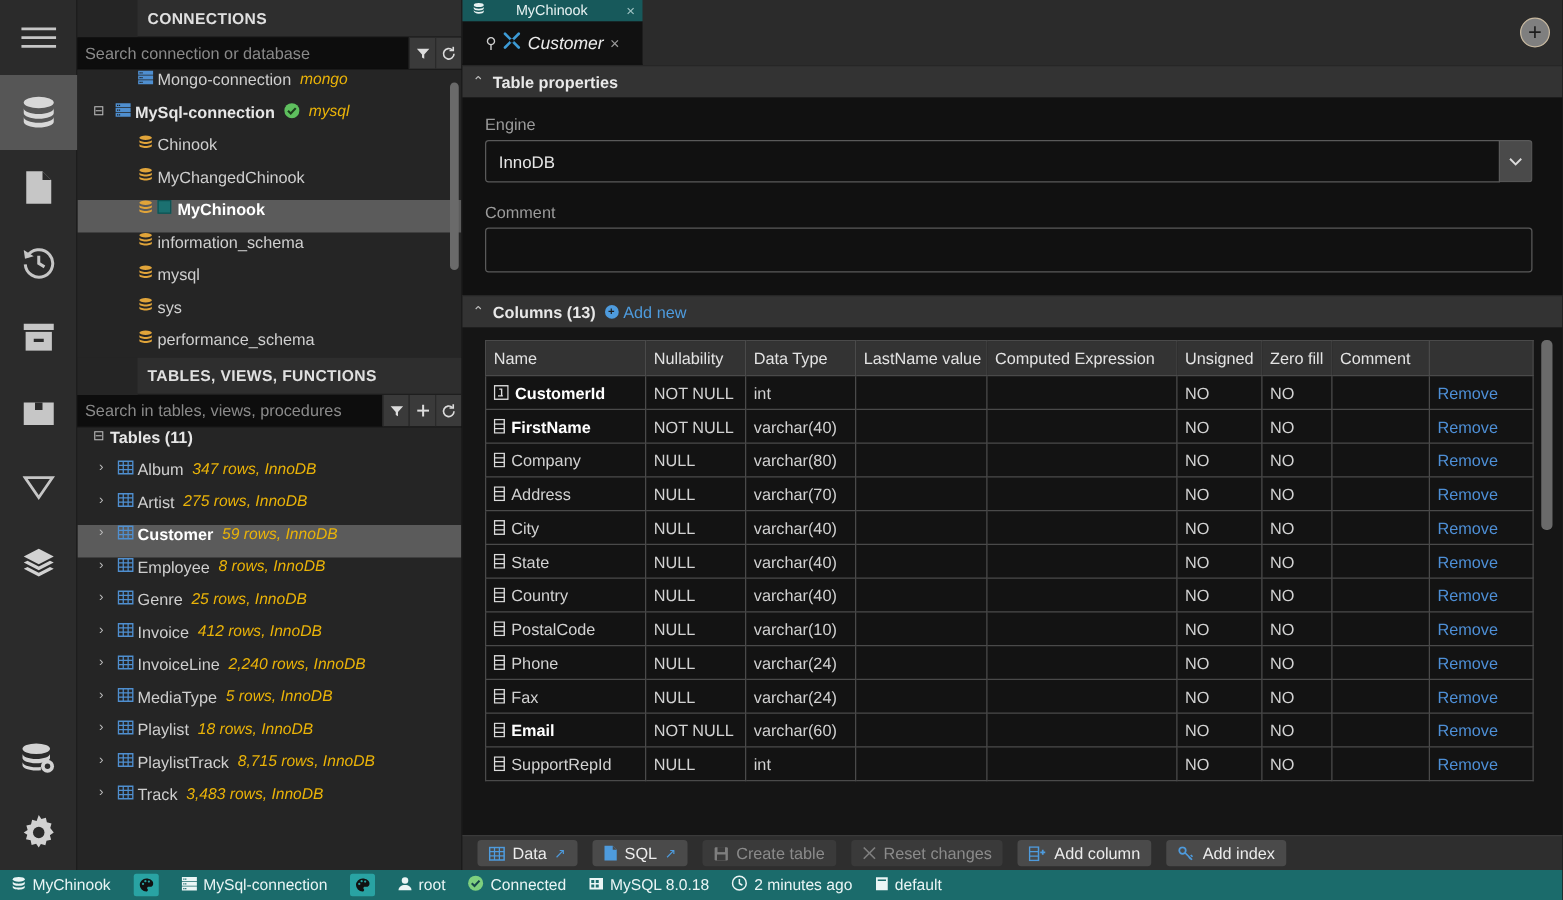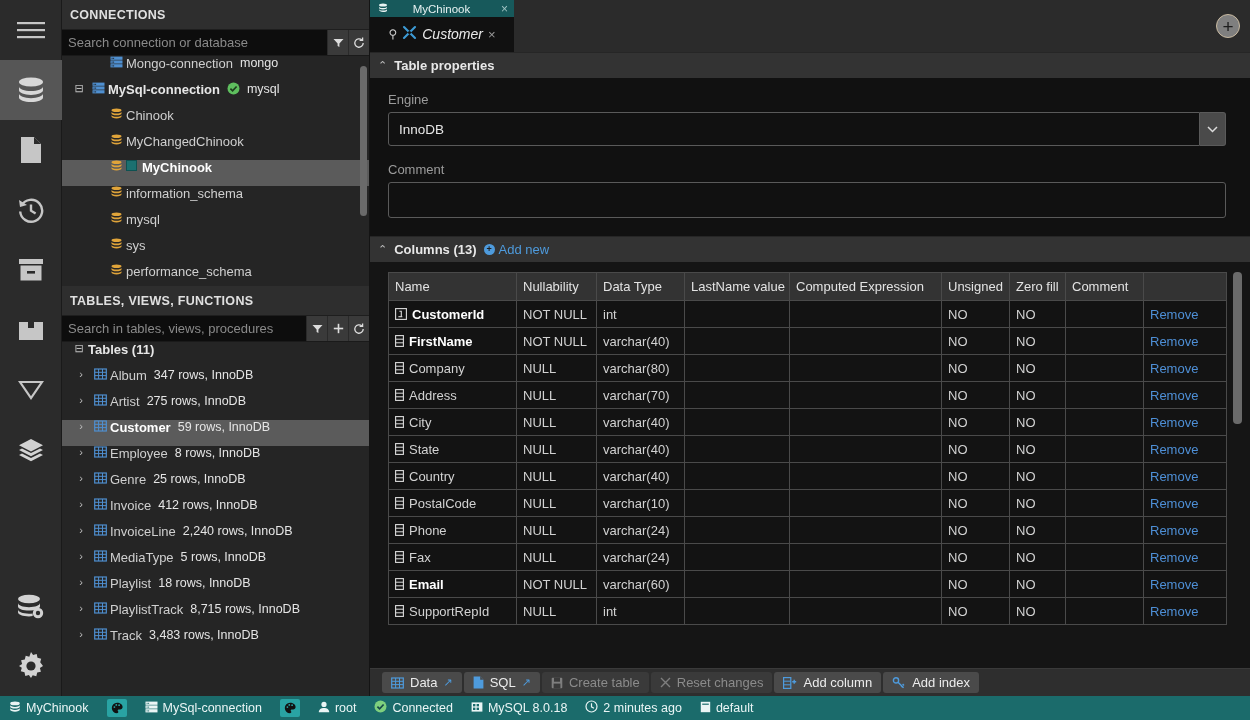--- a/index.html
+++ b/index.html
@@ -29,21 +29,21 @@
   .rail-spacer { flex: 1 1 auto; }
 
   
   #leftpanel {
     width: 308px; flex: 0 0 308px; background: #252525;
     display: flex; flex-direction: column; border-right: 1px solid #141414;
   }
   .panel-title {
     height: 30px; line-height: 30px; padding: 0 0 0 8px;
     font-size: 12.5px; font-weight: bold; color: #e0e0e0;
-    letter-spacing: .3px; background: #2e2e2e; border-bottom: 1px solid #1e1e1e;
+    letter-spacing: .3px; background: #2e2e2e; border-bottom: 1px solid #1e1e1e; margin-left: 48px;
   }
   .searchrow { display: flex; height: 26px; background: #0d0d0d; border-bottom: 1px solid #1a1a1a; }
   .searchrow input {
     flex: 1 1 auto; background: #0d0d0d; border: none; outline: none;
     color: #d0d0d0; font-size: 13px; padding: 0 6px; font-family: "Liberation Sans", sans-serif;
   }
   .searchrow input::placeholder { color: #8a8a8a; }
   .sbtn {
     width: 21px; flex: 0 0 21px; background: #3a3a3a; border-left: 1px solid #2a2a2a;
     display: flex; align-items: center; justify-content: center; color: #d8d8d8;
@@ -51,21 +51,21 @@
   .tree { flex: 1 1 auto; overflow: hidden; position: relative; background: #252525; }
   .tnode {
     height: 26px; display: flex; align-items: flex-start; padding-right: 6px;
     white-space: nowrap; font-size: 13px; color: #cfcfcf;
   }
   .tnode.sel { background: #5b5b5b; }
   .tnode.sel .tlabel { color: #fff; font-weight: bold; }
   .tnode .expander { width: 18px; flex: 0 0 18px; display: flex; align-items: center; justify-content: center; color: #bdbdbd; font-size: 11px; }
   .tnode .ticon { width: 20px; flex: 0 0 20px; display: flex; align-items: center; justify-content: center; }
   .tlabel { margin-right: 7px; }
-  .tmeta { color: #e5e5e5; font-size: 12.5px; }
+  .tmeta { color: #eab308; font-size: 12.5px; font-style: italic; }
   .bold { font-weight: bold; color: #e6e6e6; }
   .chipgreen { width: 11px; height: 11px; background: #1b7070; display: inline-block; margin-right: 5px; border: 1px solid #0e5252;}
   .vscroll { position: absolute; right: 2px; width: 7px; background: #6a6a6a; border-radius: 4px; }
 
   
   #main { flex: 1 1 auto; display: flex; flex-direction: column; background: #1f1f1f; min-width: 0; position: relative; }
   #tabstrip { height: 52px; background: #2b2b2b; position: relative; flex: 0 0 52px; }
   .tabrow1 { display: flex; }
   .dbtab {
     height: 17px; min-width: 144px; background: #17595b; color: #e7f2f2;
@@ -119,21 +119,21 @@
   table.cols td { background: #131313; color: #d2d2d2; }
   td.namecell { color: #e4e4e4; }
   td.namecell .colicon { margin-right: 5px; vertical-align: -1px; }
   td.namecell.req { font-weight: bold; color: #fff; }
   a.remove { color: #4e8fd6; text-decoration: none; font-size: 13px; }
   .gridscroll { position: absolute; right: 8px; top: 10px; width: 9px; background: #6a6a6a; border-radius: 4px; }
 
   
   #bottombar {
     height: 28px; flex: 0 0 28px; background: #2e2e2e; display: flex; align-items: center;
-    gap: 2px; padding: 0 0 0 12px; border-top: 1px solid #3a3a3a;
+    gap: 12px; padding: 0 0 0 12px; border-top: 1px solid #3a3a3a;
   }
   .tbtn {
     height: 21px; background: #4a4a4a; border: none; border-radius: 3px;
     display: flex; align-items: center; gap: 6px; padding: 0 9px; color: #ececec; font-size: 13px;
   }
   .tbtn.disabled { background: #3a3a3a; color: #8b8b8b; }
   .tbtn .ic { color: #4e9bdd; display: flex; }
   .tbtn.disabled .ic { color: #7e7e7e; }
   .ext { color: #4e9bdd; font-size: 11px; }
 

